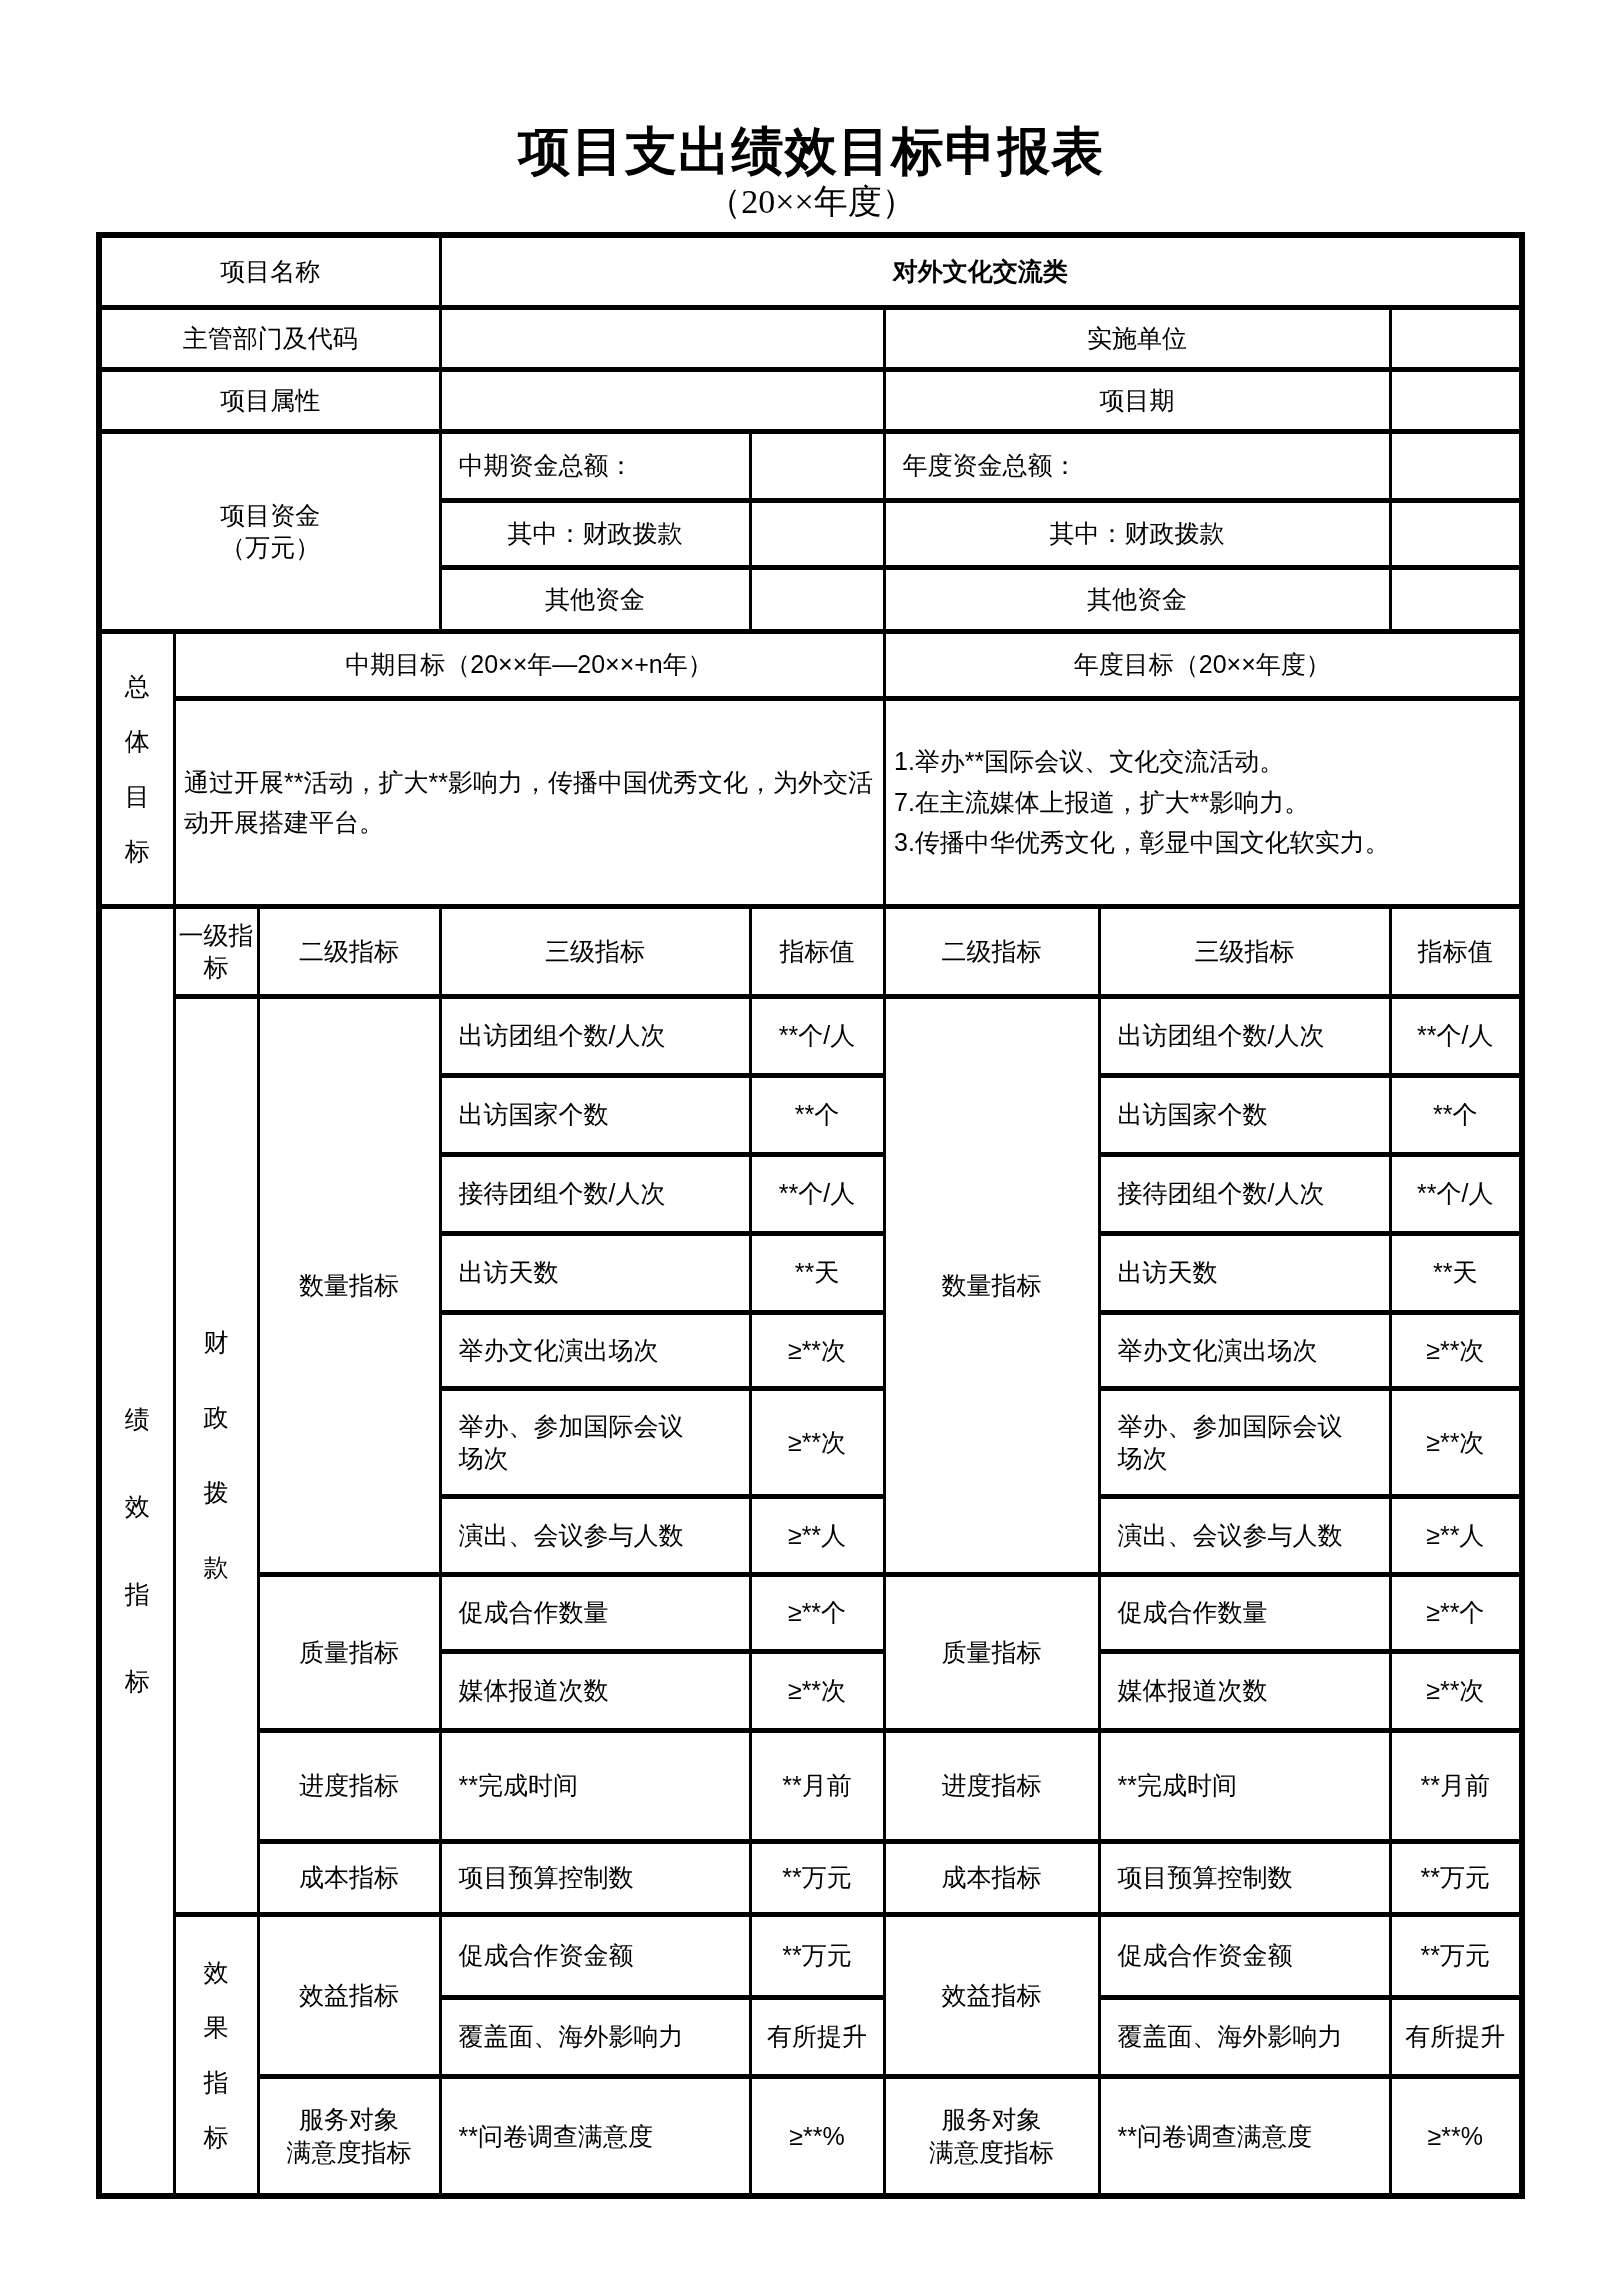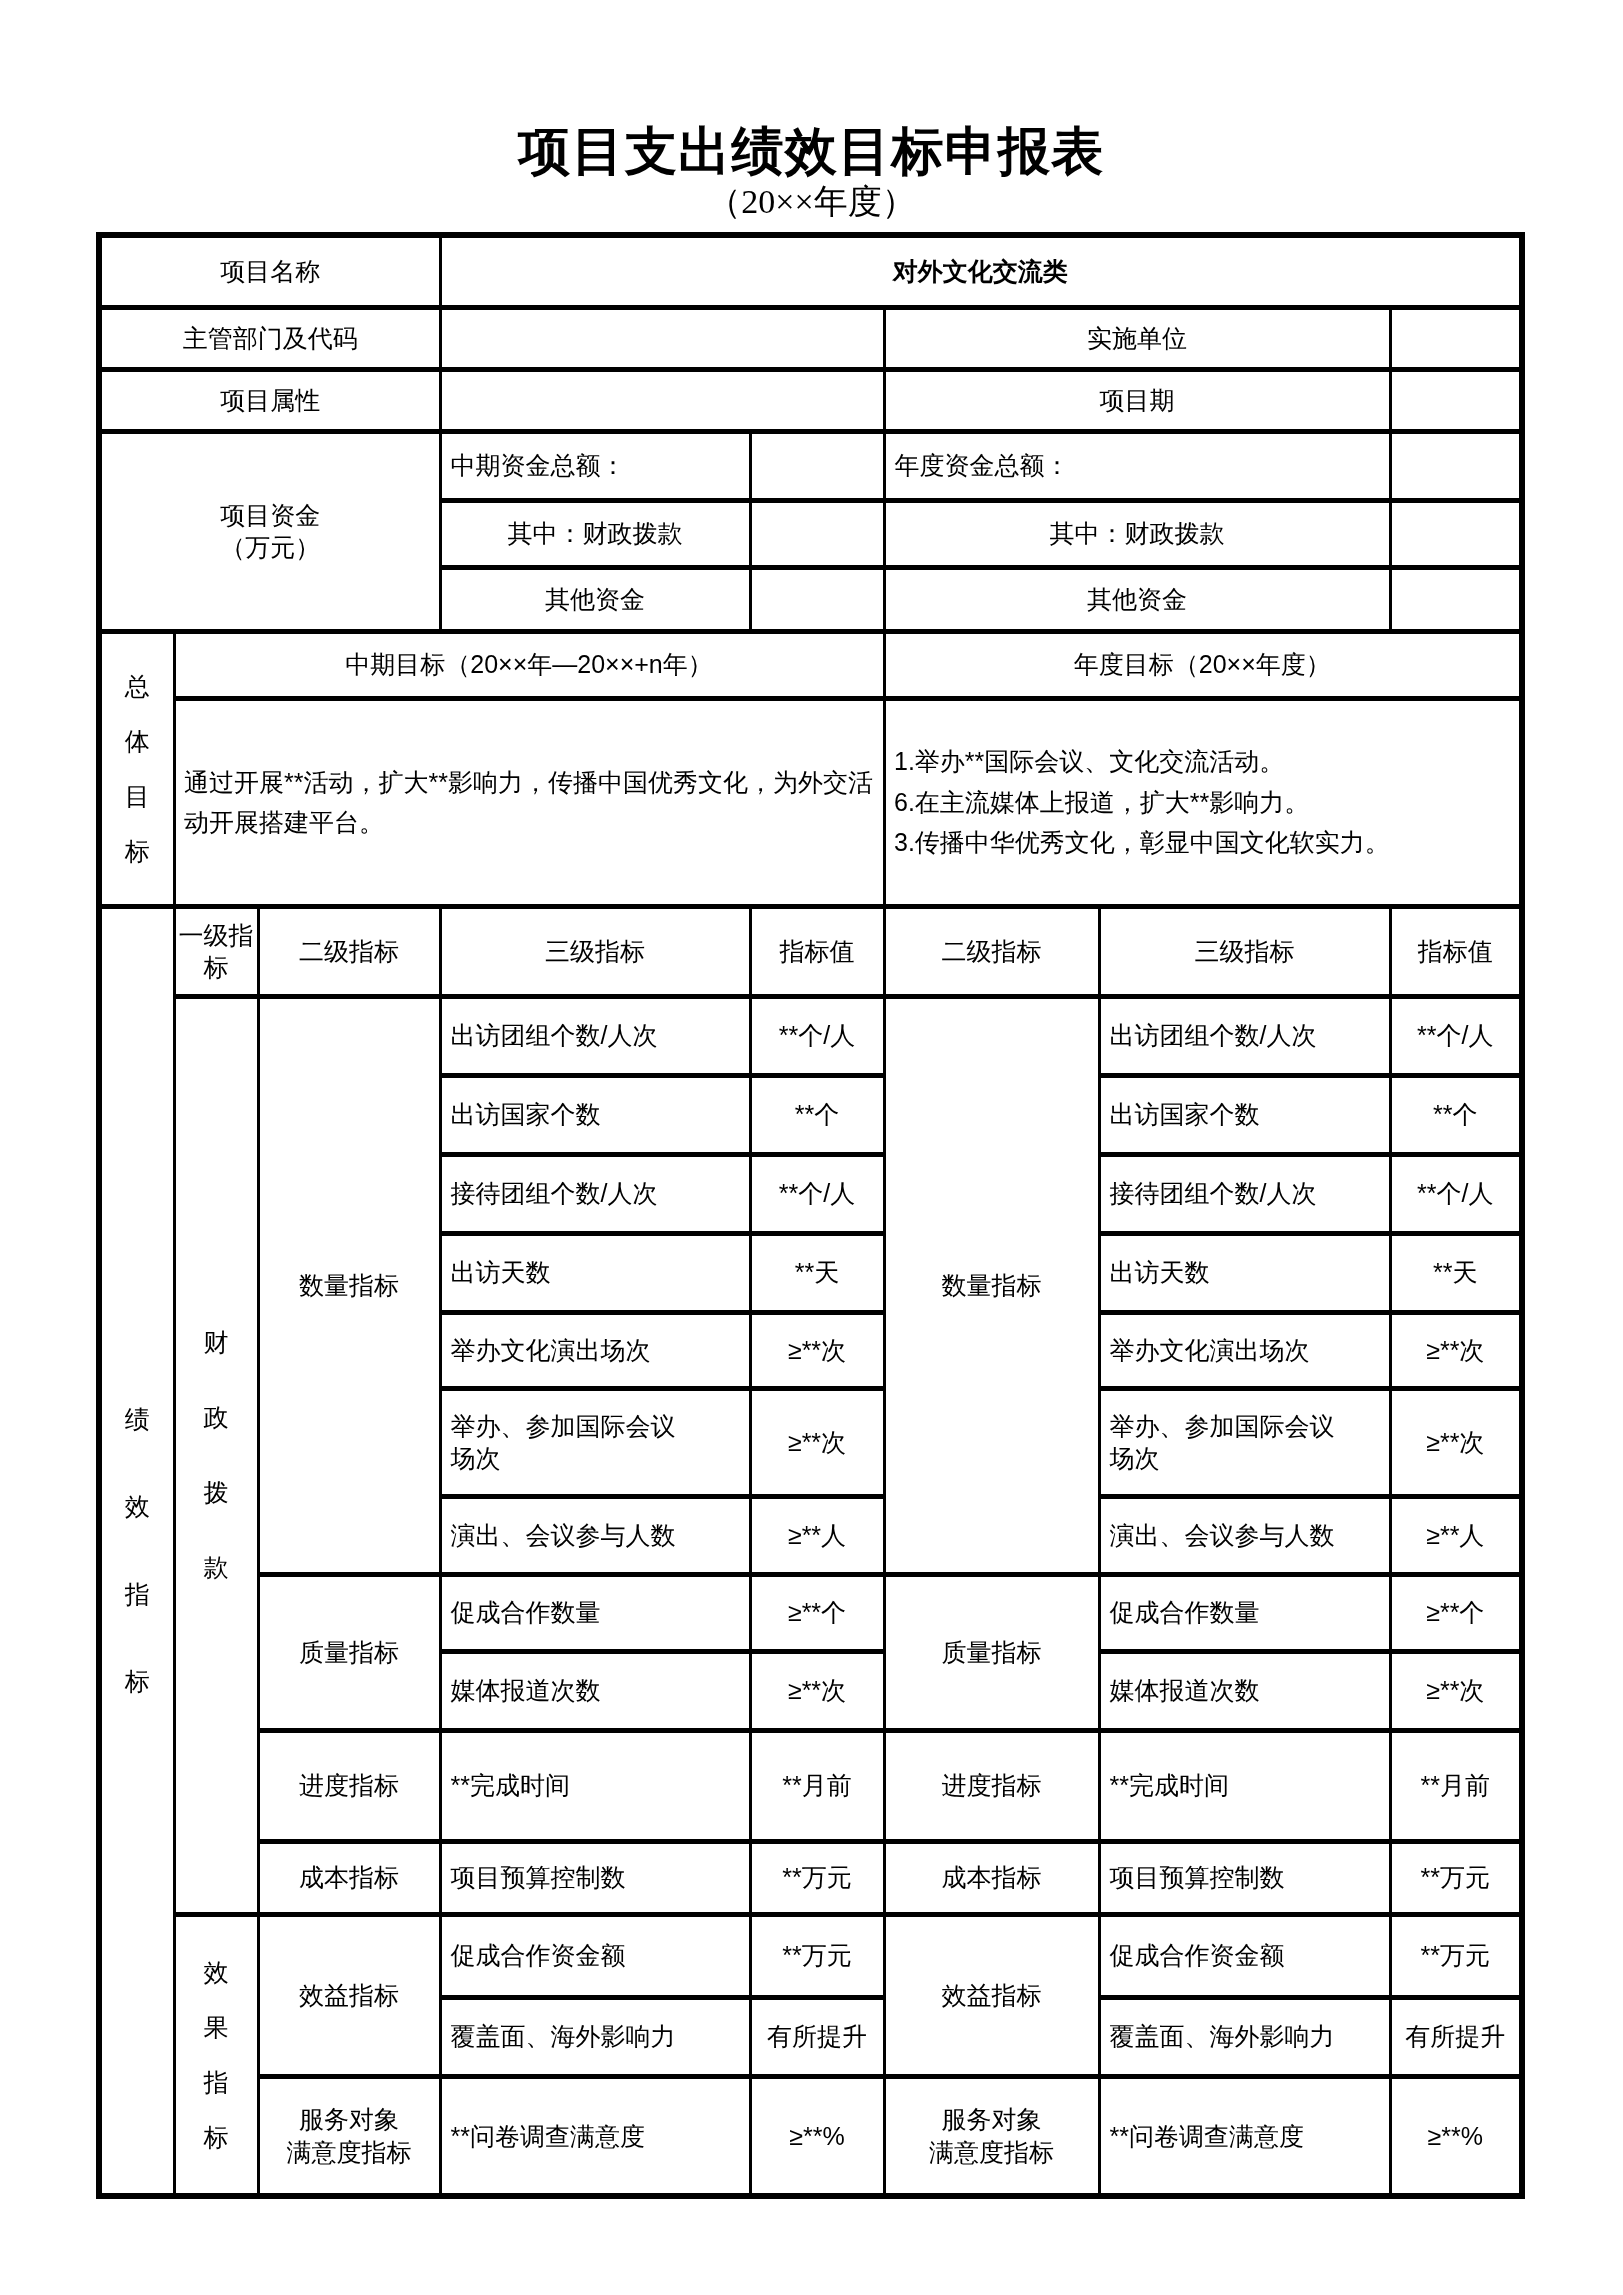--- a/index.html
+++ b/index.html
@@ -21,21 +21,21 @@
   table.form {
     position:absolute; left:96px; top:232px; width:1423px;
     border-collapse:collapse; table-layout:fixed;
     font-size:25px; line-height:1.3;
     border:6.5px solid #000;
   }
   td {
     border:3.9px solid #000; border-top-width:5.2px; border-bottom-width:5.2px;
     text-align:center; vertical-align:middle; padding:0; overflow:hidden;
   }
-  td.l { text-align:left; padding-left:9px; padding-right:2.6px; }
+  td.l { text-align:left; padding-left:17px; padding-right:2.6px; }
   td.gl { text-align:left; vertical-align:middle; padding:6.5px 9.2px 6.5px 8.5px; line-height:1.62; }
   .pre { white-space:pre-line; }
   .b { font-weight:700; }
   .vs { display:block; width:1em; margin:0 auto; word-break:break-all; text-align:center; }
 </style>
 </head>
 <body>
 
 <div class="page">
   <div class="title">项目支出绩效目标申报表</div>
@@ -98,21 +98,21 @@
       <td rowspan="2">
         <span class="vs" style="line-height:2.2em">总体目标</span>
       </td>
       <td colspan="4">中期目标（20××年—20××+n年）</td>
       <td colspan="3">年度目标（20××年度）</td>
     </tr>
     <tr style="height:208px">
       <td colspan="4" class="gl">通过开展**活动，扩大**影响力，传播中国优秀文化，为外交活动开展搭建平台。</td>
       <td colspan="3" class="gl">
         <div>1.举办**国际会议、文化交流活动。</div>
-        <div>6.在主流媒体上报道，扩大**影响力。</div>
+        <div>7.在主流媒体上报道，扩大**影响力。</div>
         <div>3.传播中华优秀文化，彰显中国文化软实力。</div>
       </td>
     </tr>
 
     <tr style="height:90px">
       <td rowspan="15">
         <span class="vs" style="line-height:3.5em">绩效指标</span>
       </td>
       <td>一级指标</td>
       <td>二级指标</td>

